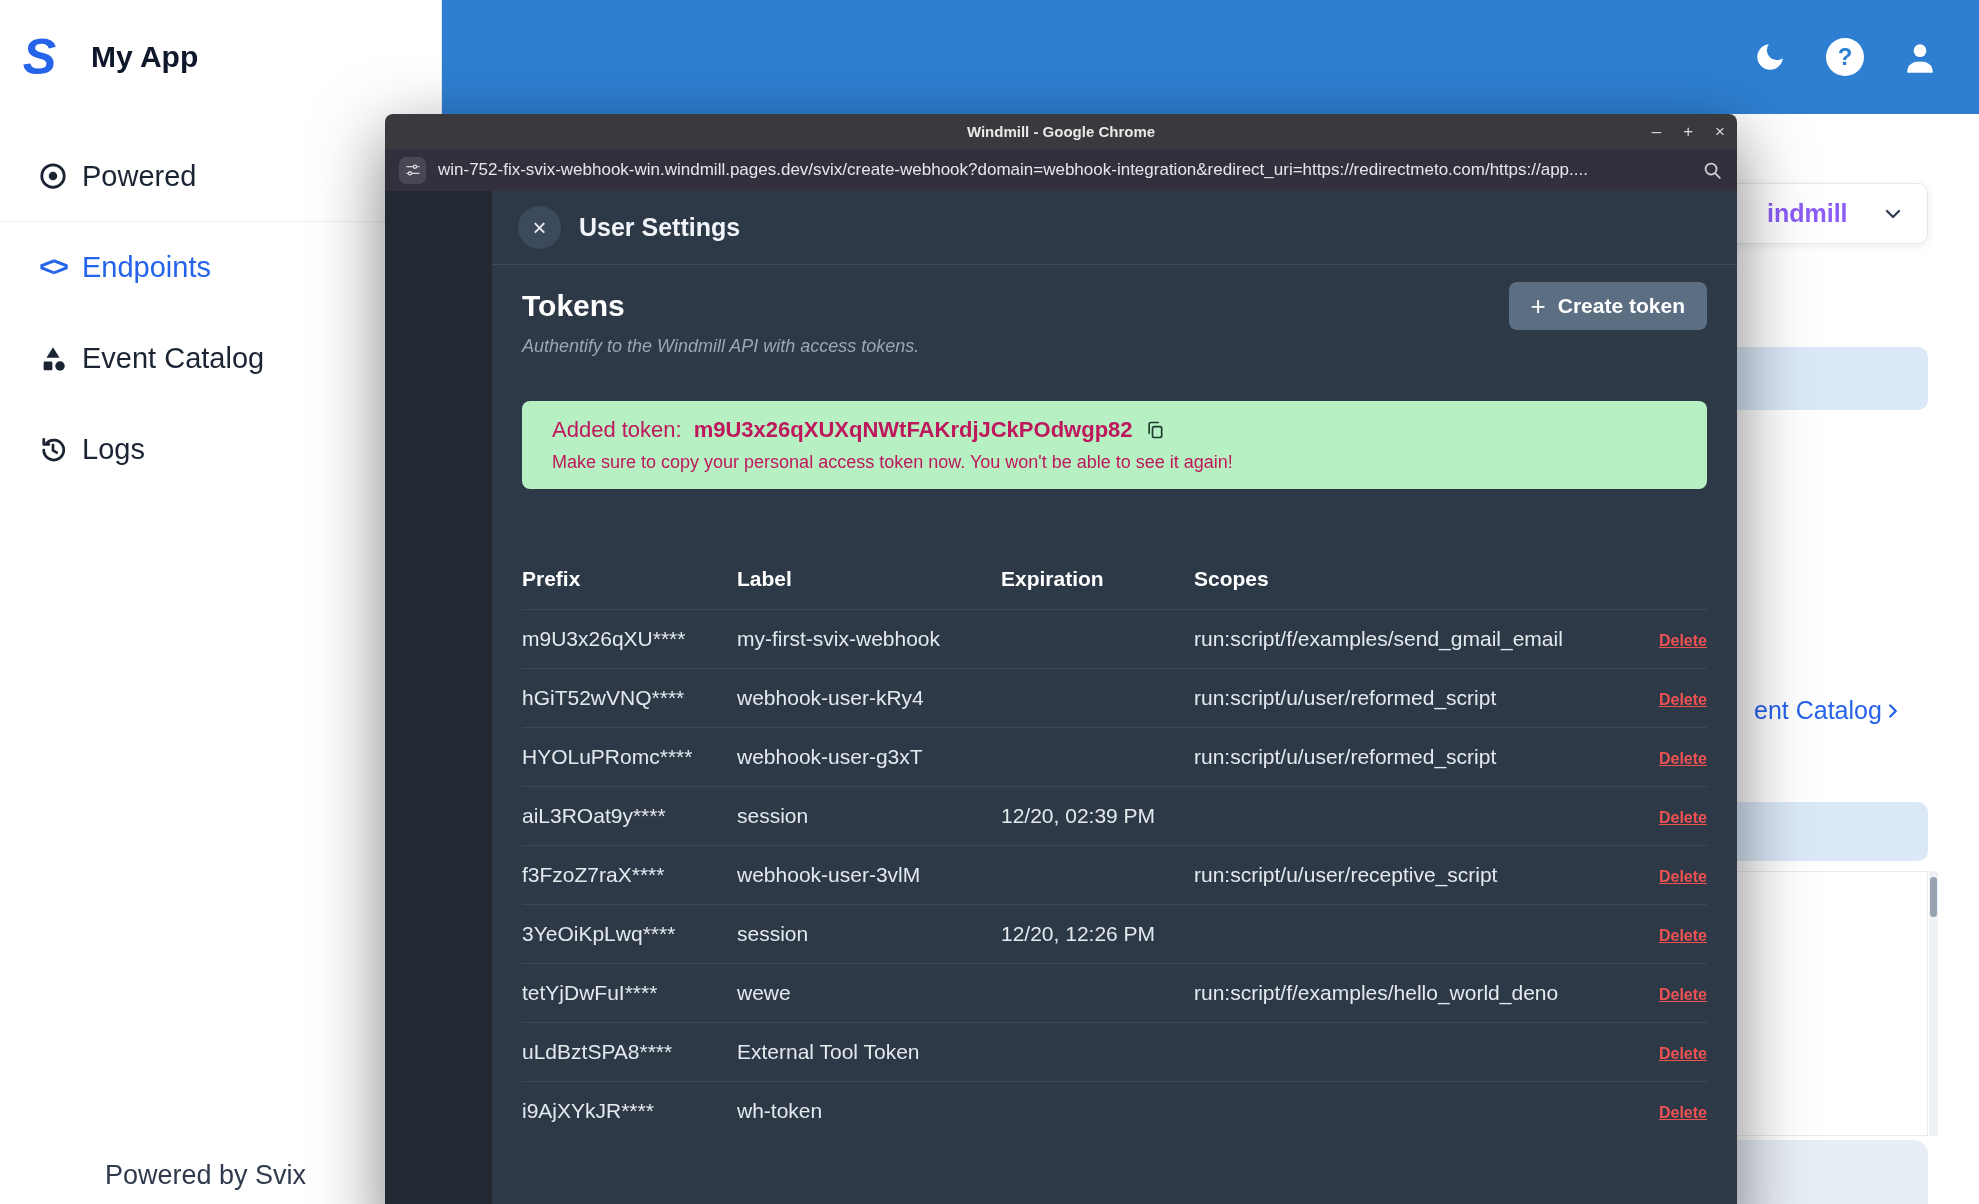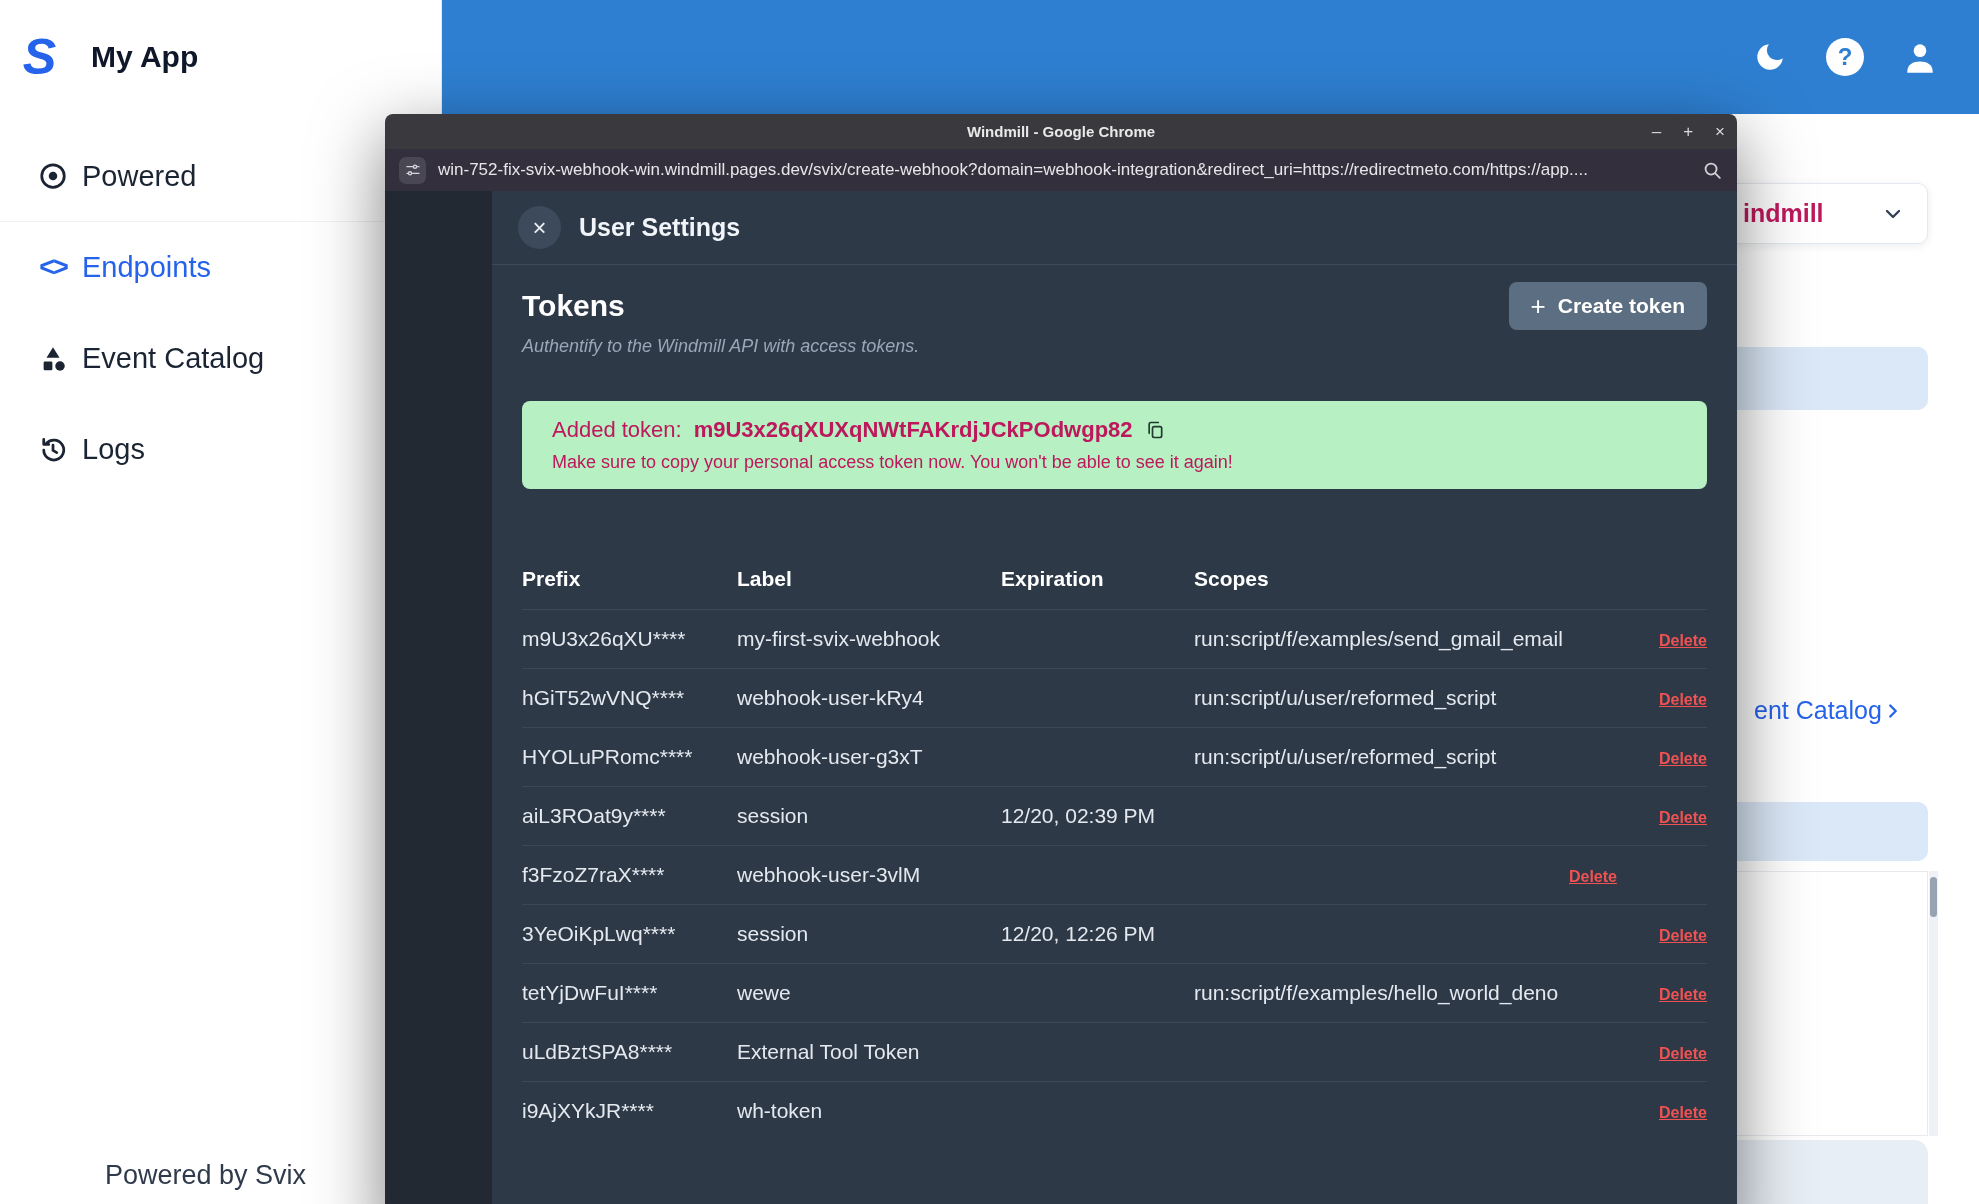--- a/index.html
+++ b/index.html
@@ -21,21 +21,21 @@
   .nav-icon { width:34px; height:34px; display:flex; align-items:center; justify-content:center; }
   .nav-label { font-size:29px; color:#1b2433; }
   .nav-item.active .nav-label { color:#2563eb; }
   .code-glyph { font-size:27px; font-weight:bold; color:#2563eb; letter-spacing:-2px; }
   #powered { position:absolute; left:105px; top:1160px; font-size:27px; color:#2f3a4c; }
 
   
   .bgfrag { z-index:1; }
   #bg-dropdown { left:1650px; top:183px; width:278px; height:61px; background:#ffffff; border:1px solid #e4e9ef;
                  border-radius:10px; box-shadow:0 2px 8px rgba(15,23,42,.08); display:flex; align-items:center; }
-  #bg-dropdown .lbl { margin-left:92px; font-size:25px; font-weight:bold; color:#be185d; }
+  #bg-dropdown .lbl { margin-left:116px; font-size:25px; font-weight:bold; color:#8b5cf6; }
   #bg-dropdown svg { position:absolute; right:22px; }
   #bg-box1 { left:1690px; top:347px; width:238px; height:63px; background:#dbe8f7; border-radius:10px; }
   #bg-catalog { left:1754px; top:696px; display:flex; align-items:center; gap:0; font-size:25px; color:#2563eb; cursor:pointer; }
   #bg-box2 { left:1690px; top:802px; width:238px; height:59px; background:#dbe8f7; border-radius:10px; }
   #bg-panel { left:1690px; top:871px; width:238px; height:265px; background:#ffffff; border:1px solid #e7ebf0; }
   #bg-scrollbar { left:1929px; top:871px; width:9px; height:265px; background:#eef1f5; }
   #bg-scroll-thumb { position:absolute; left:1px; top:6px; width:7px; height:40px; background:#98a3b1; border-radius:4px; }
   #bg-bottom { left:505px; top:1140px; right:51px; height:64px; background:#e8eef5; border-radius:14px 14px 0 0; }
 
   
@@ -256,20 +256,21 @@
                 <div class="tcell">aiL3ROat9y****</div>
                 <div class="tcell">session</div>
                 <div class="tcell">12/20, 02:39 PM</div>
                 <div class="tcell"></div>
                 <div class="tcell c-del"><a>Delete</a></div>
               </div>
               <div class="trow tgrid">
                 <div class="tcell">f3FzoZ7raX****</div>
                 <div class="tcell">webhook-user-3vlM</div>
                 <div class="tcell"></div>
+                <div class="tcell">run:script/u/user/receptive_script</div>
                 <div class="tcell c-del"><a>Delete</a></div>
               </div>
               <div class="trow tgrid">
                 <div class="tcell">3YeOiKpLwq****</div>
                 <div class="tcell">session</div>
                 <div class="tcell">12/20, 12:26 PM</div>
                 <div class="tcell"></div>
                 <div class="tcell c-del"><a>Delete</a></div>
               </div>
               <div class="trow tgrid">

